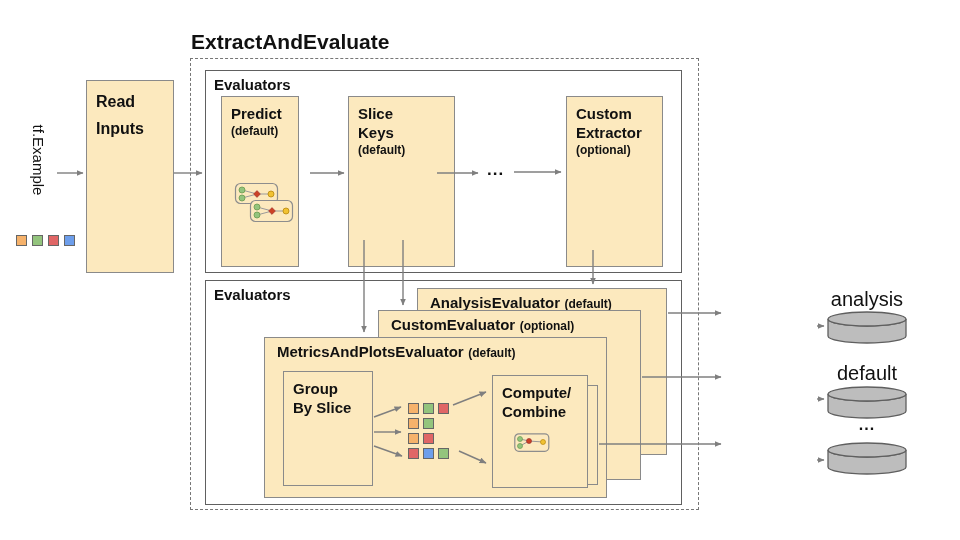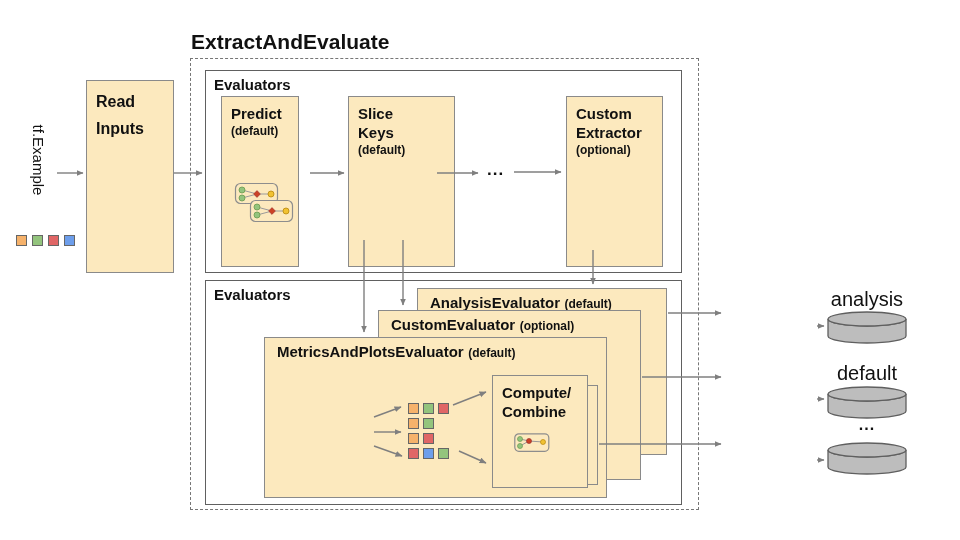--- a/index.html
+++ b/index.html
@@ -127,20 +127,26 @@
       <span class="eval-qualifier">(optional)</span>
     </div>
   </div>
   <div class="ybox" style="left:264px;top:337px;width:343px;height:161px;">
     <div class="eval-bar">
       <span class="eval-title">MetricsAndPlotsEvaluator</span>
       <span class="eval-qualifier">(default)</span>
     </div>
   </div>
 
+  <div class="ybox" style="left:283px;top:371px;width:90px;height:115px;">
+    <div class="pad">
+        <div class="box-title">Group
+By Slice</div>
+      </div>
+  </div>
 
   <div id="slice-grid">
       <div class="sq" style="left: 408px; top: 403px; background: rgb(246, 178, 107);"></div>
       <div class="sq" style="left: 423px; top: 403px; background: rgb(147, 196, 125);"></div>
       <div class="sq" style="left: 438px; top: 403px; background: rgb(224, 102, 102);"></div>
       <div class="sq" style="left: 408px; top: 418px; background: rgb(246, 178, 107);"></div>
       <div class="sq" style="left: 423px; top: 418px; background: rgb(147, 196, 125);"></div>
       <div class="sq" style="left: 408px; top: 433px; background: rgb(246, 178, 107);"></div>
       <div class="sq" style="left: 423px; top: 433px; background: rgb(224, 102, 102);"></div>
       <div class="sq" style="left: 408px; top: 448px; background: rgb(224, 102, 102);"></div>

